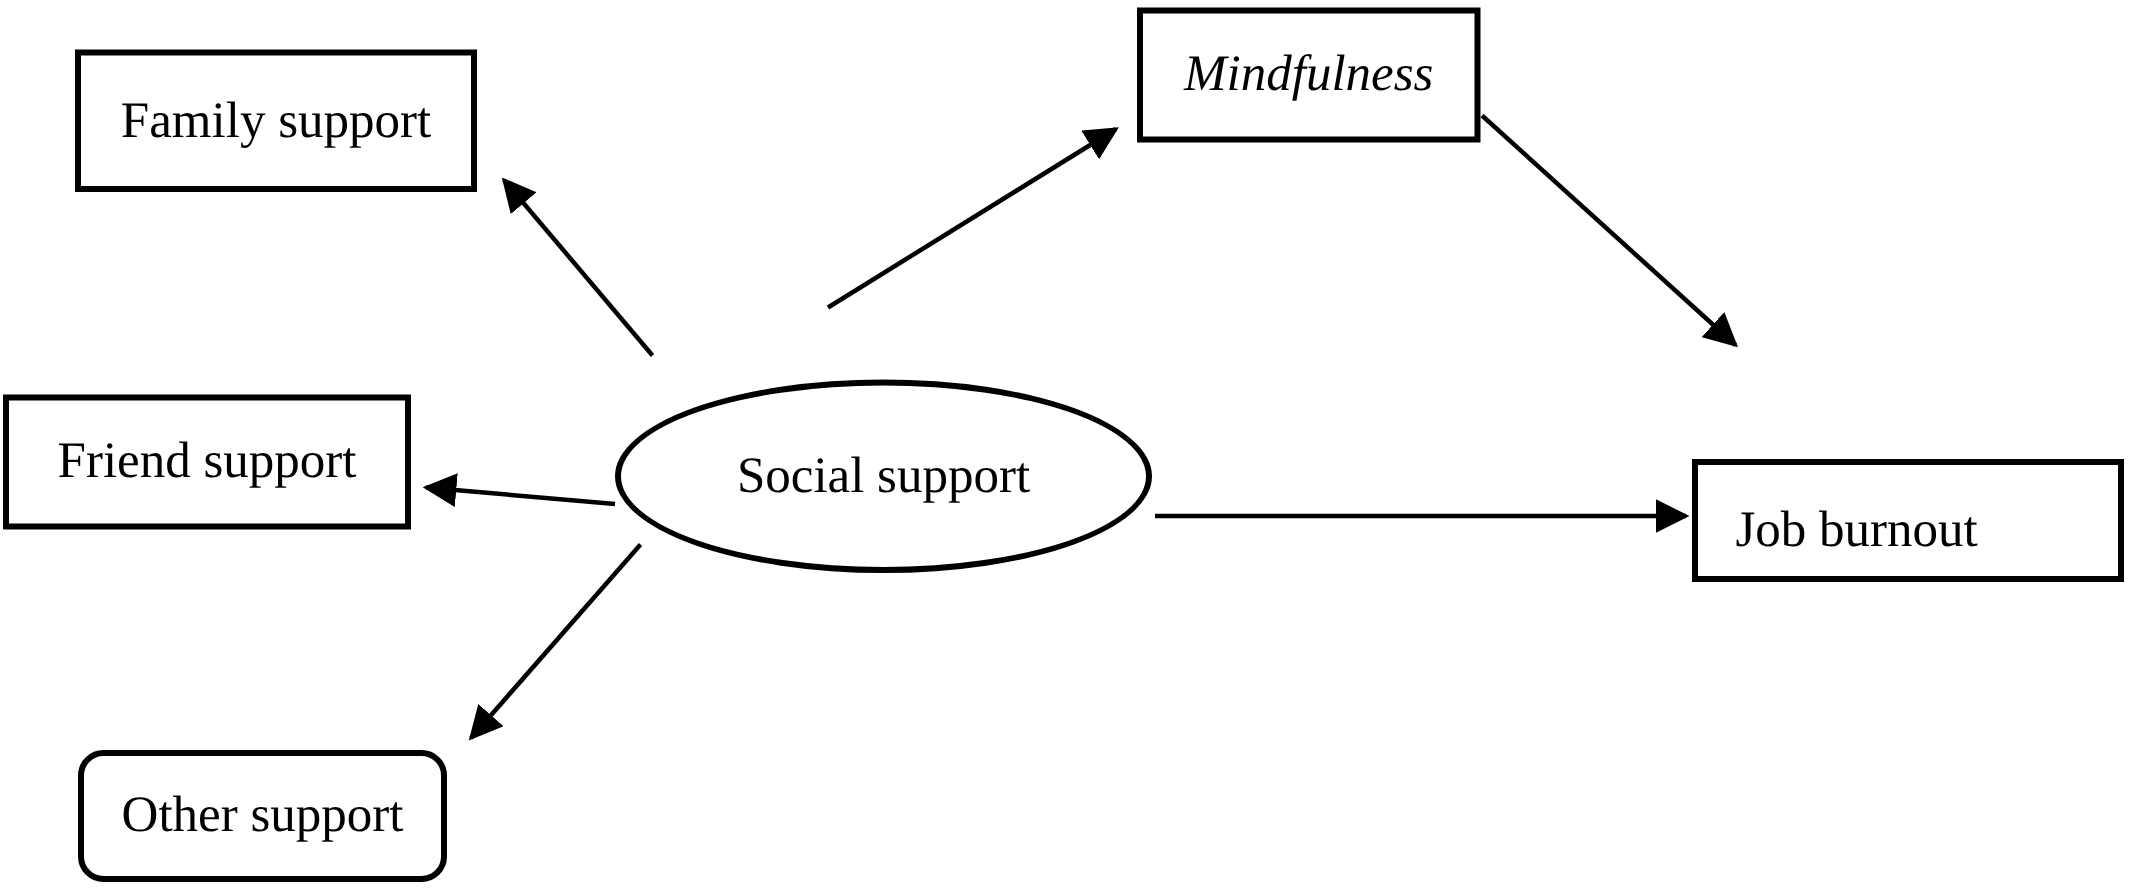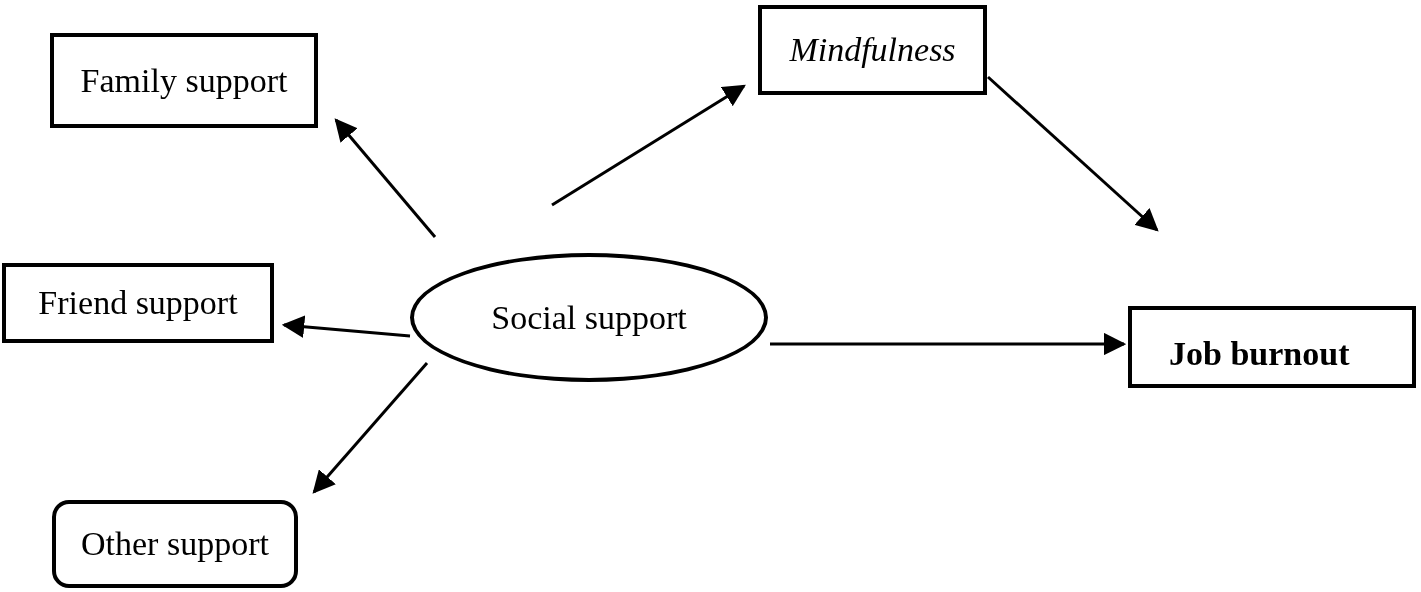--- a/index.html
+++ b/index.html
@@ -30,25 +30,25 @@
     display: flex;
     align-items: center;
     justify-content: center;
     font-size: 34px;
     line-height: 1;
     white-space: nowrap;
   }
   .rect-node { border-radius: 0; }
   .ellipse-node { border-radius: 50%; }
   #node-family      { left: 50px;   top: 33px;  width: 268px; height: 95px; }
-  #node-friend      { left: 2px;    top: 263px; width: 272px; height: 80px; }
+  #node-friend      { left: 2px;    top: 263px; width: 272px; height: 90px; }
   #node-other       { left: 52px;   top: 500px; width: 246px; height: 88px; border-radius: 17px; }
   #node-mindfulness { left: 758px;  top: 5px;   width: 229px; height: 90px; font-style: italic; }
   #node-job         { left: 1128px; top: 306px; width: 288px; height: 82px;
-                      justify-content: flex-start; padding-left: 37px; padding-top: 14px; font-weight: bold; }
+                      justify-content: flex-start; padding-left: 25px; padding-top: 14px; }
   #node-social      { left: 410px;  top: 253px; width: 358px; height: 129px; align-items: center; }
 </style>
 </head>
 <body>
 
 <div id="canvas">
 
   <svg id="edges" viewBox="0 0 1421 592" xmlns="http://www.w3.org/2000/svg">
     <defs>
       <marker id="arrowhead" viewBox="0 0 10 10" refX="9" refY="5" markerWidth="7.5" markerHeight="7.5" orient="auto">

